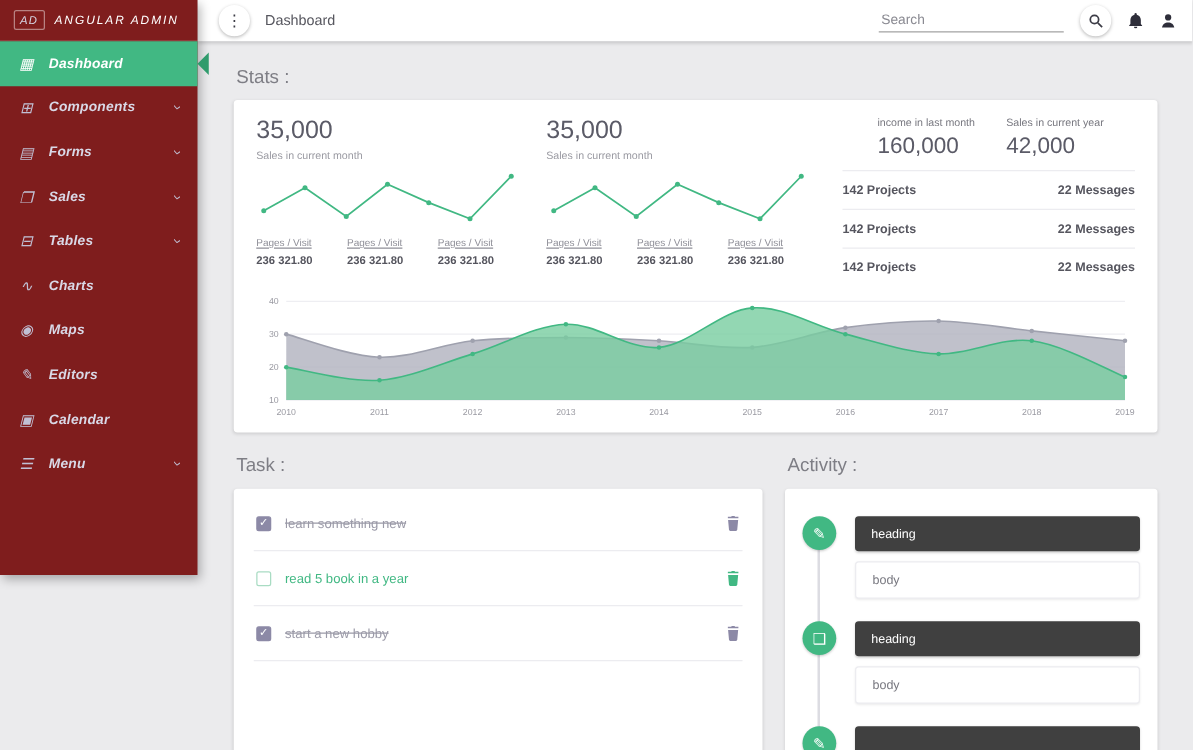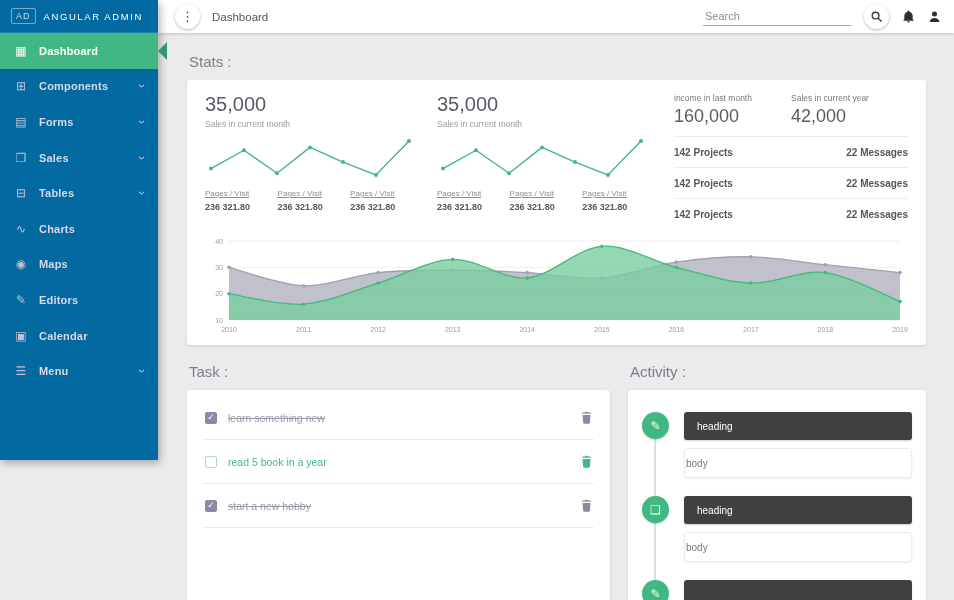--- a/index.html
+++ b/index.html
@@ -5,21 +5,21 @@
   * { box-sizing: border-box; }
   html,body { margin:0; padding:0; }
   body {
     width:954px; height:600px; position:relative; overflow:hidden;
     background:#ebebed; font-family:"Liberation Sans", sans-serif;
   }
 
   
   .sidebar {
     position:absolute; left:0; top:0; width:158px; height:460px;
-    background:#0369a1; z-index:5; box-shadow:2px 3px 8px rgba(0,0,0,.3);
+    background:#7f1d1d; z-index:5; box-shadow:2px 3px 8px rgba(0,0,0,.3);font-style:italic;
   }
   .brand { height:33px; display:flex; align-items:center; gap:8px; padding:0 11px;
     border-bottom:1px solid rgba(255,255,255,.14); cursor:pointer; }
   .brand-badge { color:#d6d5e4; font-size:9px; border:1px solid rgba(255,255,255,.45);
     padding:2px 4px; border-radius:2px; letter-spacing:1px; }
   .brand-text { color:#fff; font-size:9.5px; letter-spacing:1.6px;text-align:center; }
   .nav-item { position:relative; height:35.6px; display:flex; align-items:center; gap:11px;
     padding:0 14px; color:#d9d8e6; font-size:11px; cursor:pointer; }
   .nav-item .ico { width:14px; text-align:center; font-size:12px; color:#c1c0d4; }
   .nav-item .lbl { font-weight:700; letter-spacing:.2px; }
@@ -57,21 +57,21 @@
   .spark-block { width:218px; margin-right:14px; }
   .big-number { font-size:20px; color:#5b5b67; }
   .big-caption { font-size:8.5px; color:#9a9aa2; margin-top:3px; }
   .spark-svg { margin:6px 0 4px; }
   .substats { display:flex; }
   .substat { width:33.3%; }
   .substat .s-lbl { font-size:8px; color:#8f8f98;text-decoration:underline; }
   .substat .s-val { font-size:9px; color:#55555e; font-weight:700; margin-top:4px; }
 
   .right-panel { margin-left:auto; width:234px; }
-  .summary-head { display:flex; padding-bottom:9px; }
+  .summary-head { display:flex; padding-bottom:9px;margin-left:28px; }
   .summary-col { width:50%; }
   .sum-label { font-size:8.5px; color:#77777f; }
   .sum-value { font-size:18px; color:#5b5b67; margin-top:3px; }
   .proj-row { display:flex; justify-content:space-between; align-items:center;
     border-top:1px solid #ececf0; padding:9.5px 0; font-size:10px; color:#55555e; }
   .proj-row b { font-weight:700; }
   .proj-row .pr-lbl { font-weight:700; }
 
   .main-chart { margin-top:4px; }
 
@@ -96,21 +96,21 @@
   .activity-card::before { content:""; position:absolute; left:26px; top:28px; bottom:0;
     width:2px; background:#dcdce2; }
   .act-item { position:relative; padding-left:42px; margin-bottom:18px; }
   .act-circle { position:absolute; left:0; top:0; width:27px; height:27px; border-radius:50%;
     background:#41b883; color:#fff; display:flex; align-items:center; justify-content:center;
     font-size:12px; box-shadow:0 1px 2px rgba(0,0,0,.2); }
   .act-heading { background:#404040; color:#fff; border-radius:3px; height:28px;
     display:flex; align-items:center; padding:0 13px; font-size:10px;
     box-shadow:0 1px 2px rgba(0,0,0,.18); }
   .act-body { background:#fff; border:1px solid #ececf0; border-radius:3px; height:30px;
-    display:flex; align-items:center; padding:0 1px; font-size:10px; color:#77777f;
+    display:flex; align-items:center; padding:0 13px; font-size:10px; color:#77777f;
     margin-top:8px; box-shadow:0 1px 2px rgba(0,0,0,.08); }
 </style>
 </head>
 <body>
 
 <div class="app">
 
   <aside class="sidebar">
     <div class="brand">
       <span class="brand-badge">AD</span>

